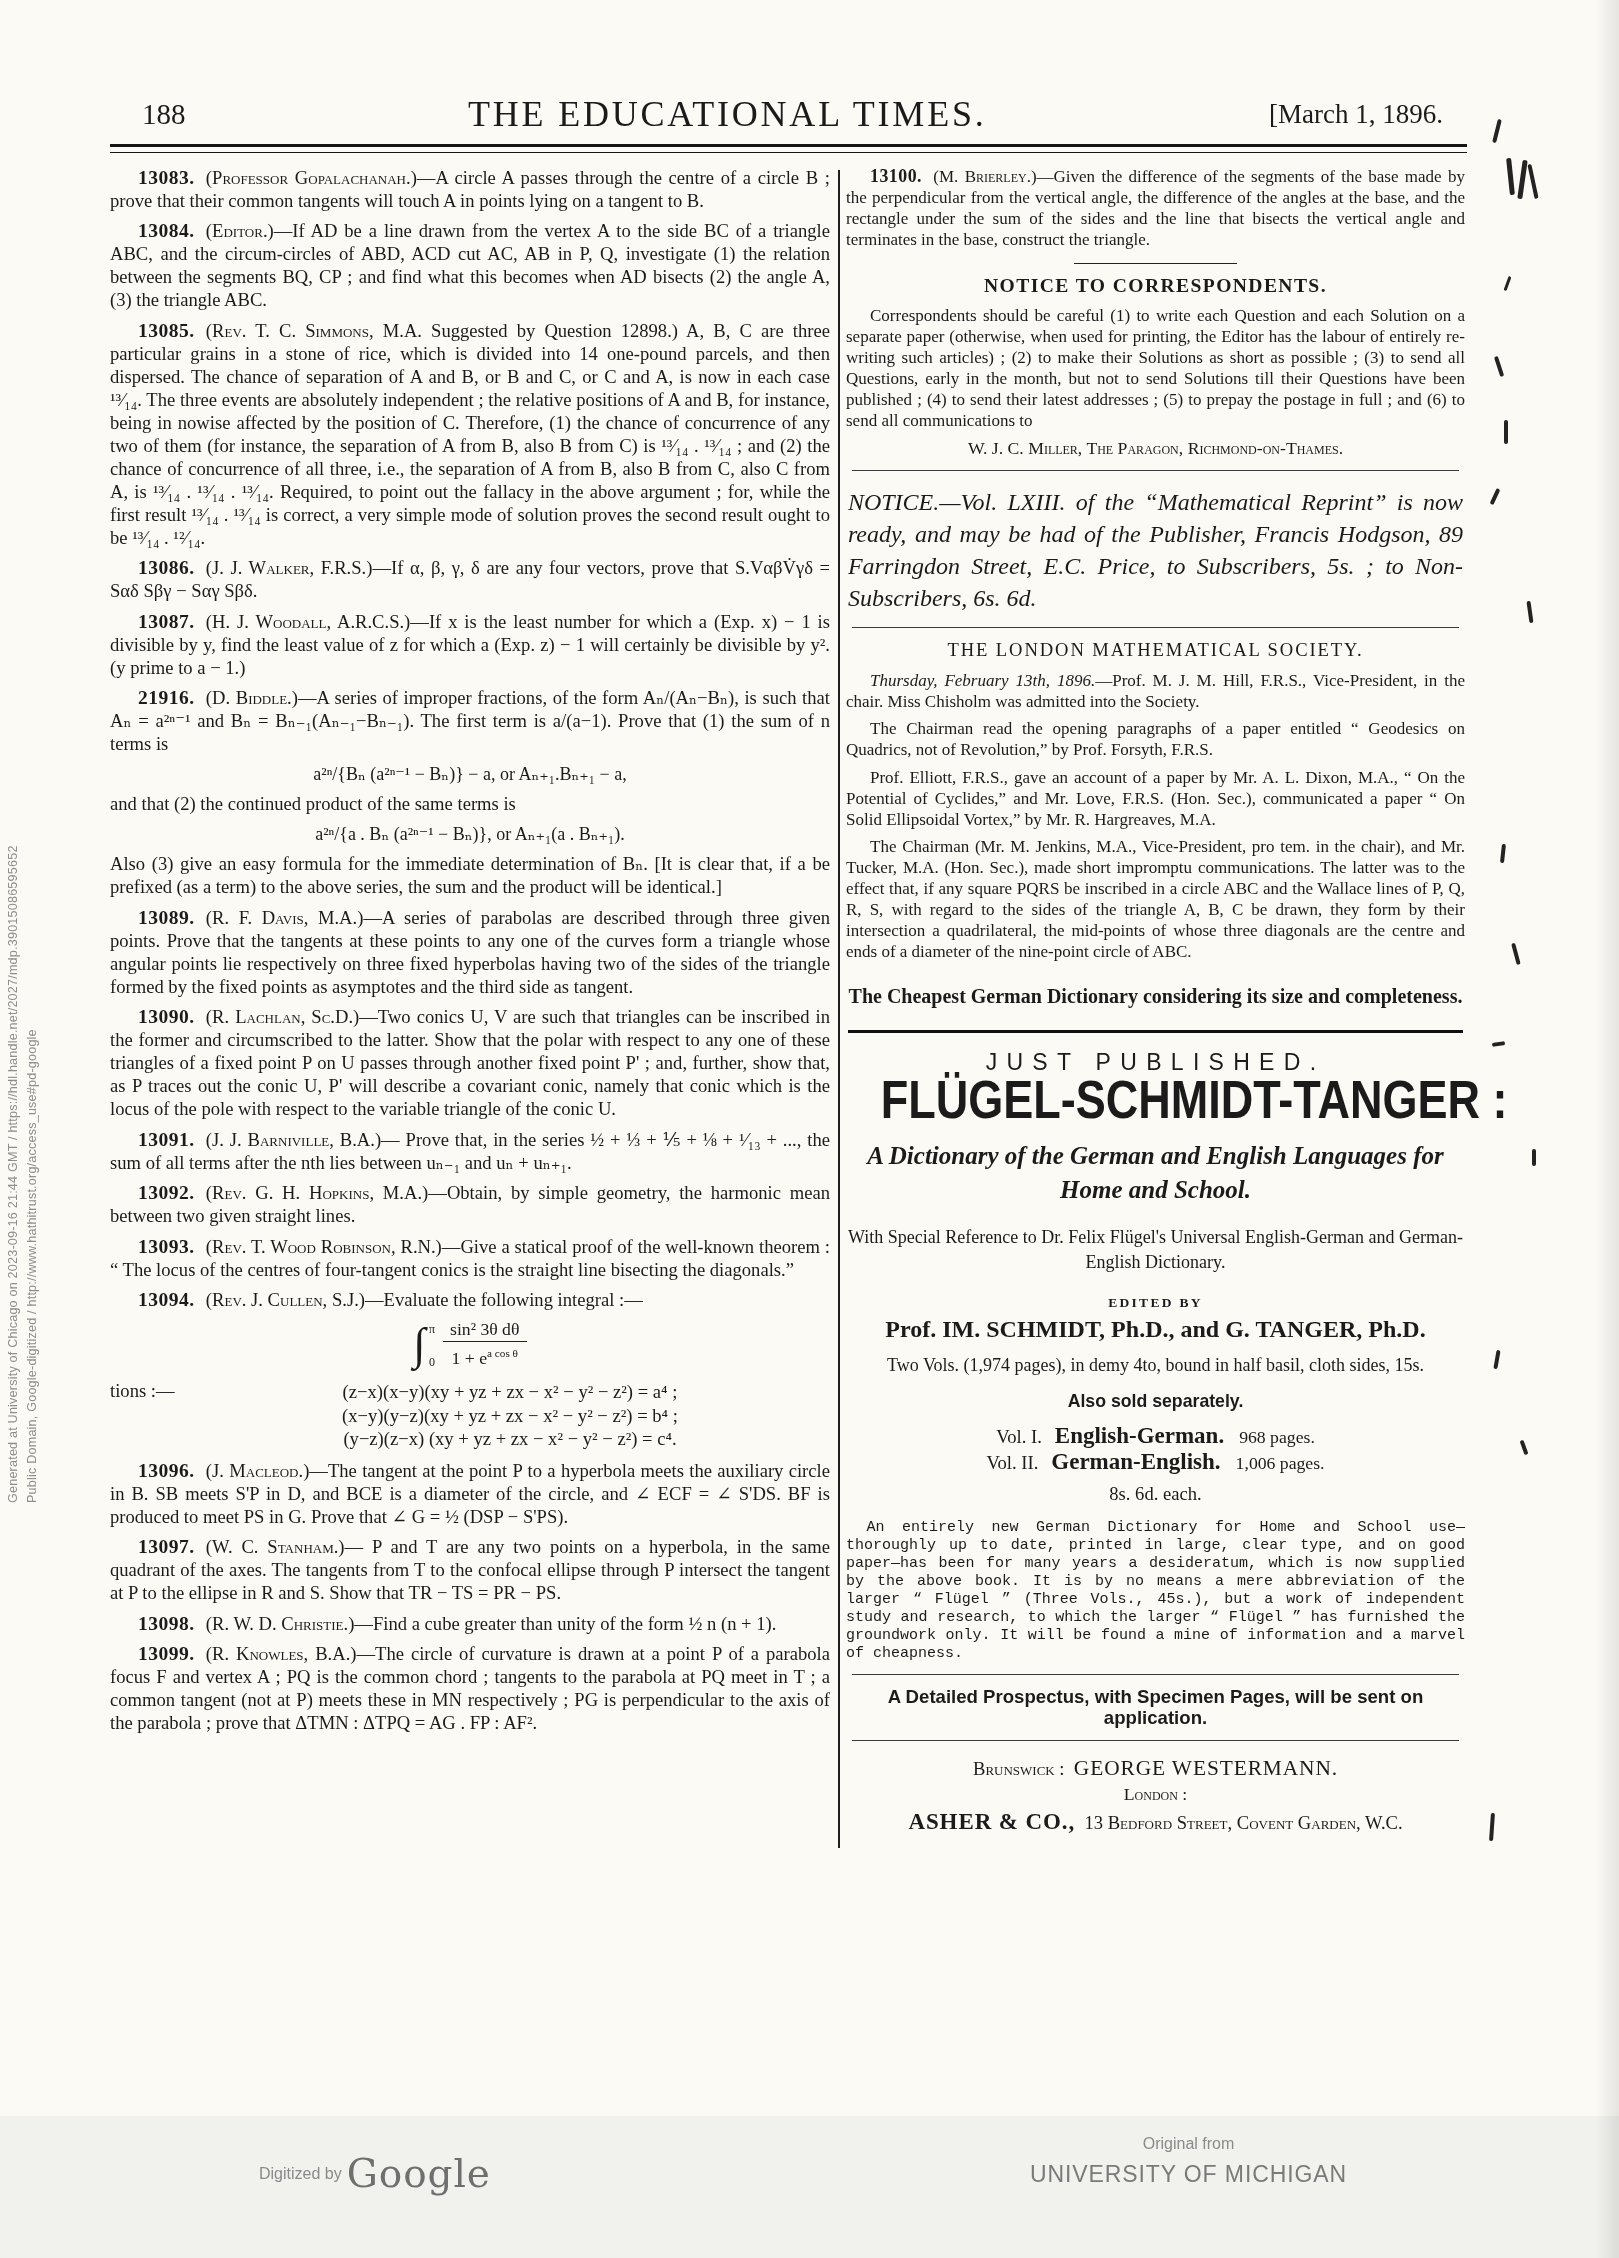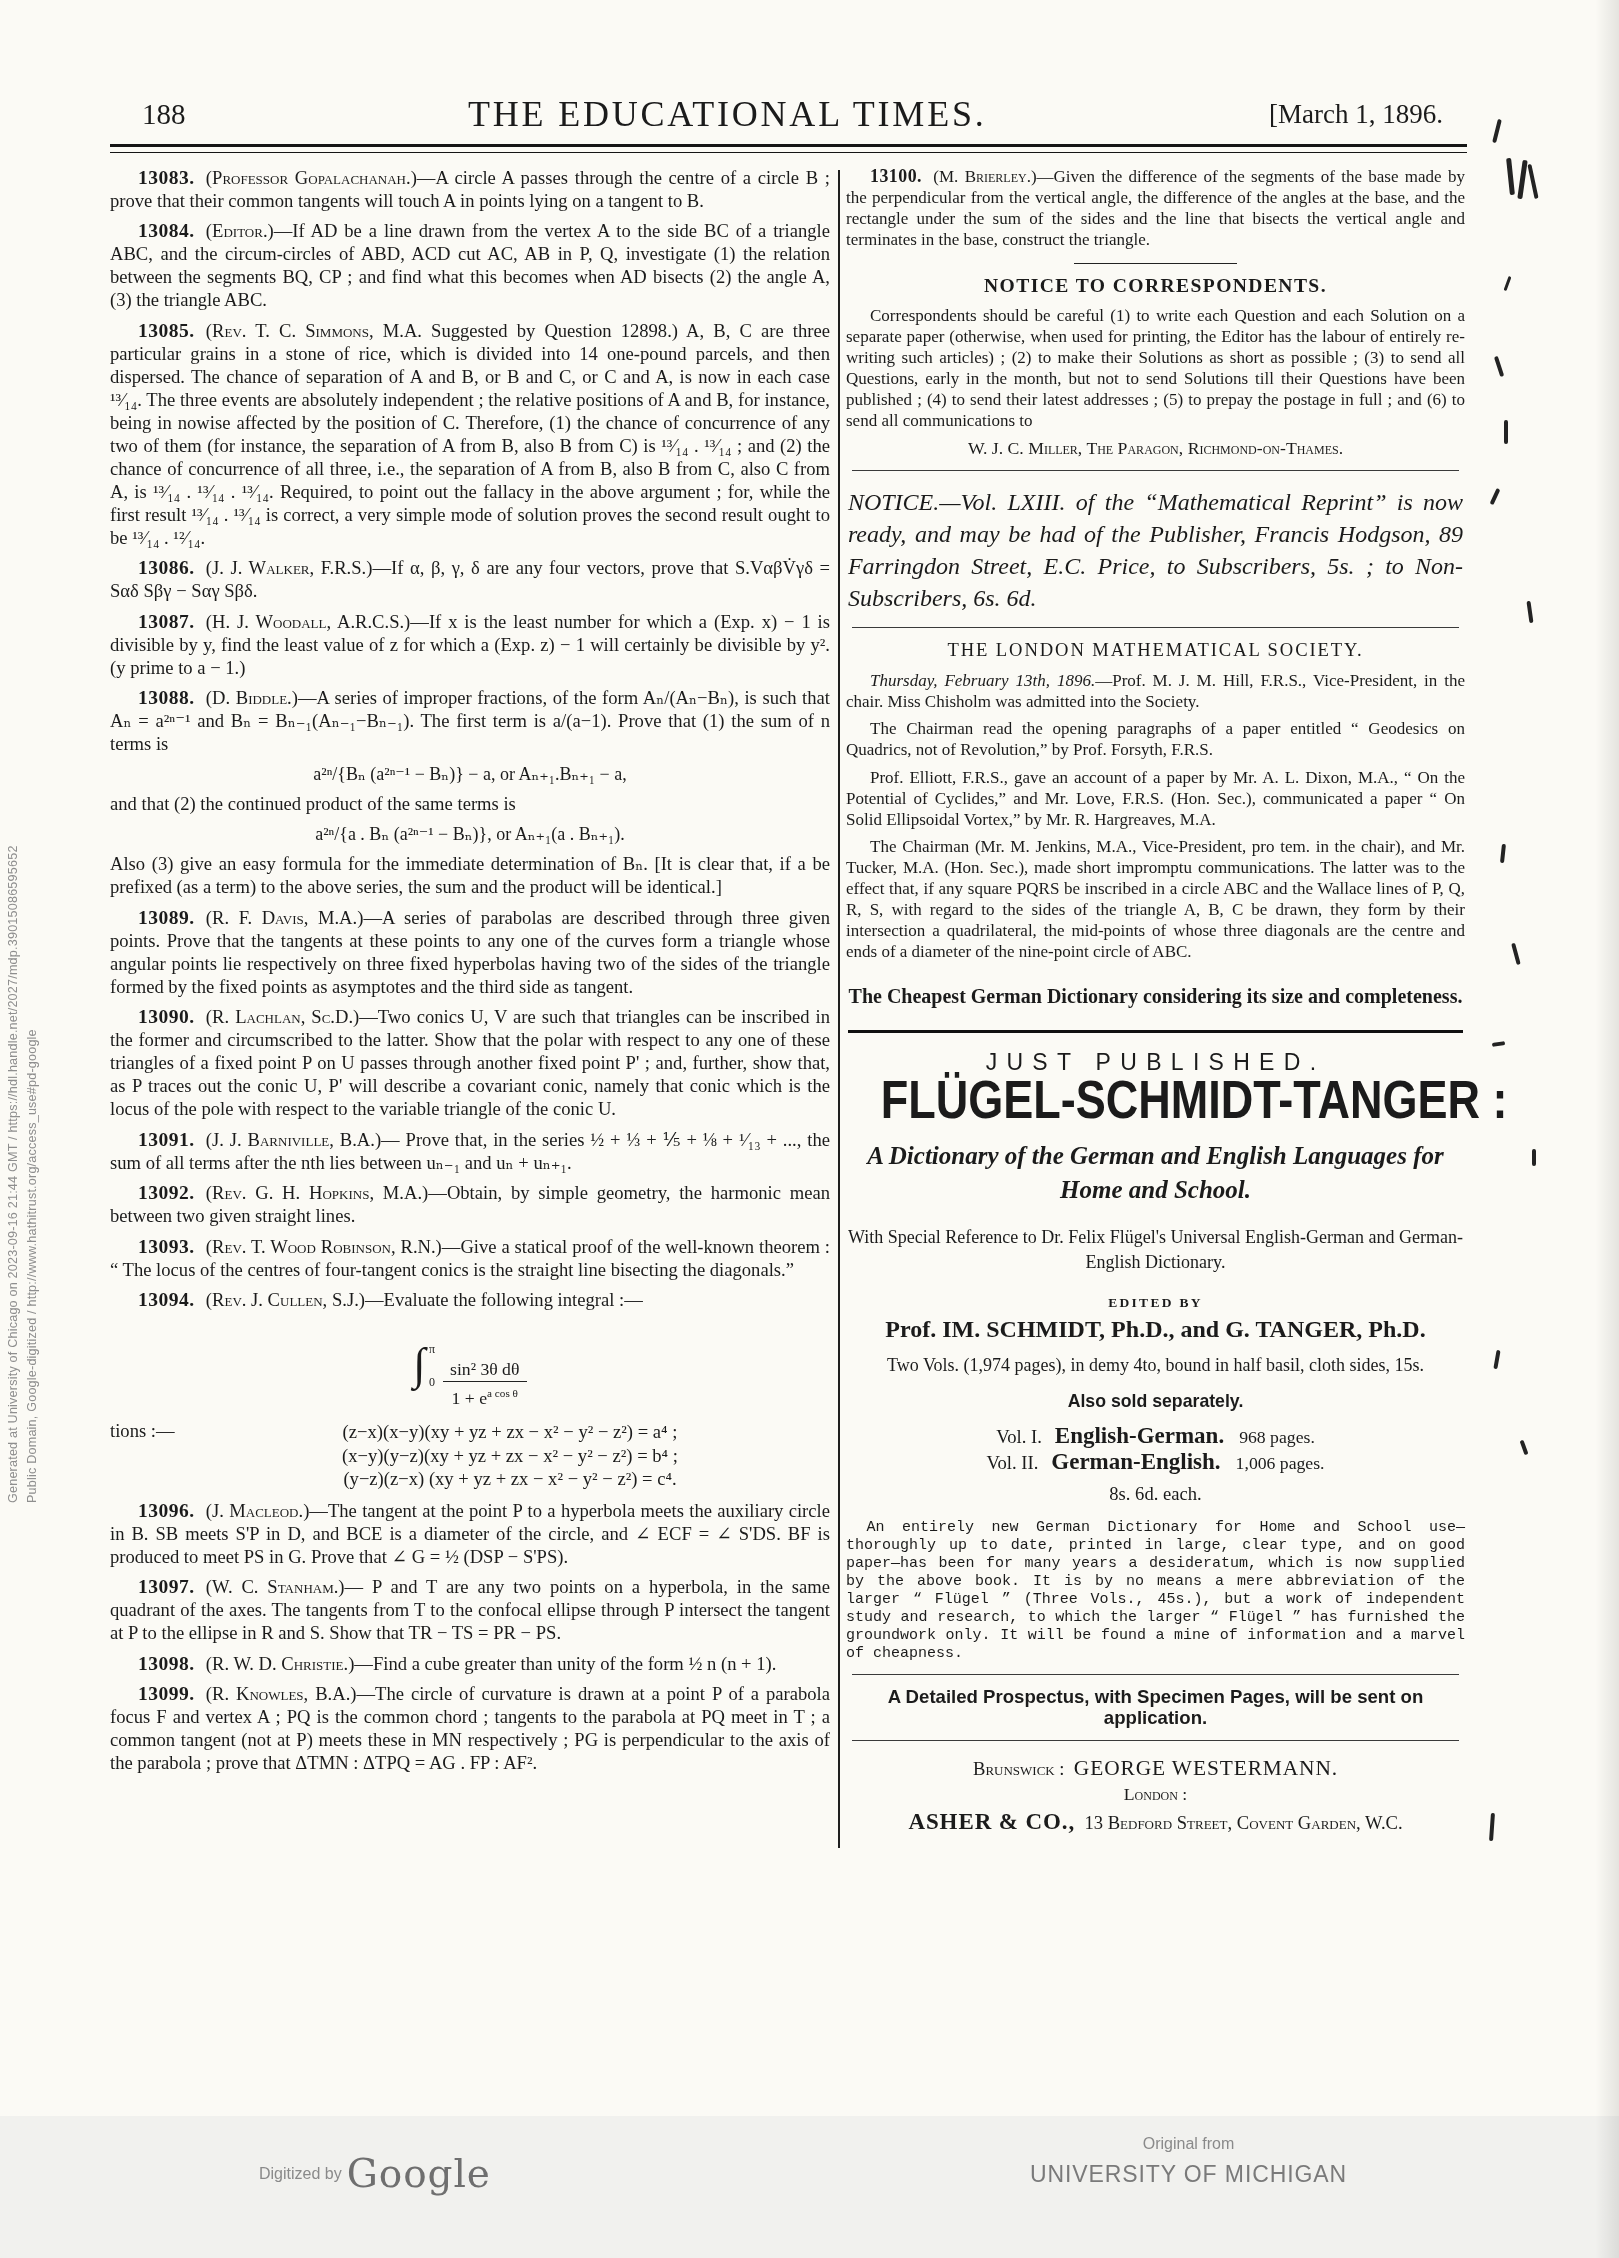--- a/index.html
+++ b/index.html
@@ -26,21 +26,21 @@
   .prob{margin:0 0 7.5px;text-indent:28px;}
   .col-right .prob{text-indent:24px;margin-bottom:6.5px;}
   .num{font-weight:bold;letter-spacing:0.5px;padding-right:11.2px;font-size:105%;}
   .sc{font-variant:small-caps;}
   .noind{text-indent:0;}
   .disp{text-align:center;text-indent:0;margin:2.8px 0 6.5px;font-size:18px;}
   .integral{display:flex;justify-content:center;align-items:center;gap:3.7px;margin:5.6px 0 9.3px;}
   .int-sign{font-size:45px;line-height:45px;}
   .int-limits{display:flex;flex-direction:column;justify-content:space-between;height:45px;font-size:12px;line-height:12px;padding-top:1.9px;}
   .frac{display:inline-flex;flex-direction:column;align-items:center;font-size:17.7px;line-height:21.4px;margin-left:3.7px;}
-  .frac-num{border-bottom:1.5px solid #222;padding:0 7.5px 0.9px;margin-top:40px;}
+  .frac-num{border-bottom:1.5px solid #222;padding:0 7.5px 0.9px;}
   .frac-den{padding-top:0.9px;}
   .frac sup{font-size:11.2px;}
   .eqrow{display:flex;align-items:flex-start;margin:0 0 7.5px;}
   .eq-lead{flex:0 0 80px;}
   .eqs{flex:1;text-align:center;}
   .eq{margin:0.9px 0;line-height:23px;}
   
   .rule-short{width:163px;margin:13px auto 11.2px;border-top:1.9px solid #222;}
   .sec-title{text-align:center;font-size:19.6px;letter-spacing:1.4px;margin:5.6px 0 9.3px;font-weight:bold;}
   .sec-title.lms{font-weight:normal;letter-spacing:1.9px;font-size:18.6px;margin-top:5.6px;}
@@ -122,21 +122,21 @@
     <div class="cols">
       <div class="divider"></div>
 
       <div class="col-left">
         <p class="prob"><span class="num">13083.</span><span class="sc">(Professor Gopalachanah.)</span><span>—A circle A passes through the centre of a circle B ; prove that their common tangents will touch A in points lying on a tangent to B.</span></p>
         <p class="prob"><span class="num">13084.</span><span class="sc">(Editor.)</span><span>—If AD be a line drawn from the vertex A to the side BC of a triangle ABC, and the circum-circles of ABD, ACD cut AC, AB in P, Q, investigate (1) the relation between the segments BQ, CP ; and find what this becomes when AD bisects (2) the angle A, (3) the triangle ABC.</span></p>
         <p class="prob"><span class="num">13085.</span><span class="sc">(Rev. T. C. Simmons, M.A.</span><span>  Suggested by Question 12898.)  A, B, C are three particular grains in a stone of rice, which is divided into 14 one-pound parcels, and then dispersed.  The chance of separation of A and B, or B and C, or C and A, is now in each case ¹³⁄₁₄.  The three events are absolutely independent ; the relative positions of A and B, for instance, being in nowise affected by the position of C.  Therefore, (1) the chance of concurrence of any two of them (for instance, the separation of A from B, also B from C) is ¹³⁄₁₄ . ¹³⁄₁₄ ; and (2) the chance of concurrence of all three, i.e., the separation of A from B, also B from C, also C from A, is ¹³⁄₁₄ . ¹³⁄₁₄ . ¹³⁄₁₄.  Required, to point out the fallacy in the above argument ; for, while the first result ¹³⁄₁₄ . ¹³⁄₁₄ is correct, a very simple mode of solution proves the second result ought to be ¹³⁄₁₄ . ¹²⁄₁₄.</span></p>
         <p class="prob"><span class="num">13086.</span><span class="sc">(J. J. Walker, F.R.S.)</span><span>—If α, β, γ, δ are any four vectors, prove that  S.VαβV̇γδ = Sαδ Sβγ − Sαγ Sβδ.</span></p>
         <p class="prob"><span class="num">13087.</span><span class="sc">(H. J. Woodall, A.R.C.S.)</span><span>—If x is the least number for which a (Exp. x) − 1 is divisible by y, find the least value of z for which a (Exp. z) − 1 will certainly be divisible by y².  (y prime to a − 1.)</span></p>
 
-        <p class="prob"><span class="num">13088.</span><span class="sc">(D. Biddle.)</span><span>—A series of improper fractions, of the form Aₙ/(Aₙ−Bₙ), is such that Aₙ = a²ⁿ⁻¹ and Bₙ = Bₙ₋₁(Aₙ₋₁−Bₙ₋₁). The first term is a/(a−1).  Prove that (1) the sum of n terms is</span></p>
+        <p class="prob"><span class="num">21916.</span><span class="sc">(D. Biddle.)</span><span>—A series of improper fractions, of the form Aₙ/(Aₙ−Bₙ), is such that Aₙ = a²ⁿ⁻¹ and Bₙ = Bₙ₋₁(Aₙ₋₁−Bₙ₋₁). The first term is a/(a−1).  Prove that (1) the sum of n terms is</span></p>
         <div class="disp">a²ⁿ/{Bₙ (a²ⁿ⁻¹ − Bₙ)} − a,    or    Aₙ₊₁.Bₙ₊₁ − a,</div>
         <p class="prob noind">and that (2) the continued product of the same terms is</p>
         <div class="disp">a²ⁿ/{a . Bₙ (a²ⁿ⁻¹ − Bₙ)},    or    Aₙ₊₁(a . Bₙ₊₁).</div>
         <p class="prob noind">Also (3) give an easy formula for the immediate determination of Bₙ. [It is clear that, if a be prefixed (as a term) to the above series, the sum and the product will be identical.]</p>
 
         <p class="prob"><span class="num">13089.</span><span class="sc">(R. F. Davis, M.A.)</span><span>—A series of parabolas are described through three given points.  Prove that the tangents at these points to any one of the curves form a triangle whose angular points lie respectively on three fixed hyperbolas having two of the sides of the triangle formed by the fixed points as asymptotes and the third side as tangent.</span></p>
         <p class="prob"><span class="num">13090.</span><span class="sc">(R. Lachlan, Sc.D.)</span><span>—Two conics U, V are such that triangles can be inscribed in the former and circumscribed to the latter. Show that the polar with respect to any one of these triangles of a fixed point P on U passes through another fixed point P' ; and, further, show that, as P traces out the conic U, P' will describe a covariant conic, namely that conic which is the locus of the pole with respect to the variable triangle of the conic U.</span></p>
         <p class="prob"><span class="num">13091.</span><span class="sc">(J. J. Barniville, B.A.)</span><span>— Prove that, in the series ½ + ⅓ + ⅕ + ⅛ + ¹⁄₁₃ + ..., the sum of all terms after the nth lies between uₙ₋₁ and uₙ + uₙ₊₁.</span></p>
         <p class="prob"><span class="num">13092.</span><span class="sc">(Rev. G. H. Hopkins, M.A.)</span><span>—Obtain, by simple geometry, the harmonic mean between two given straight lines.</span></p>
         <p class="prob"><span class="num">13093.</span><span class="sc">(Rev. T. Wood Robinson, R.N.)</span><span>—Give a statical proof of the well-known theorem :  “ The locus of the centres of four-tangent conics is the straight line bisecting the diagonals.”</span></p>

